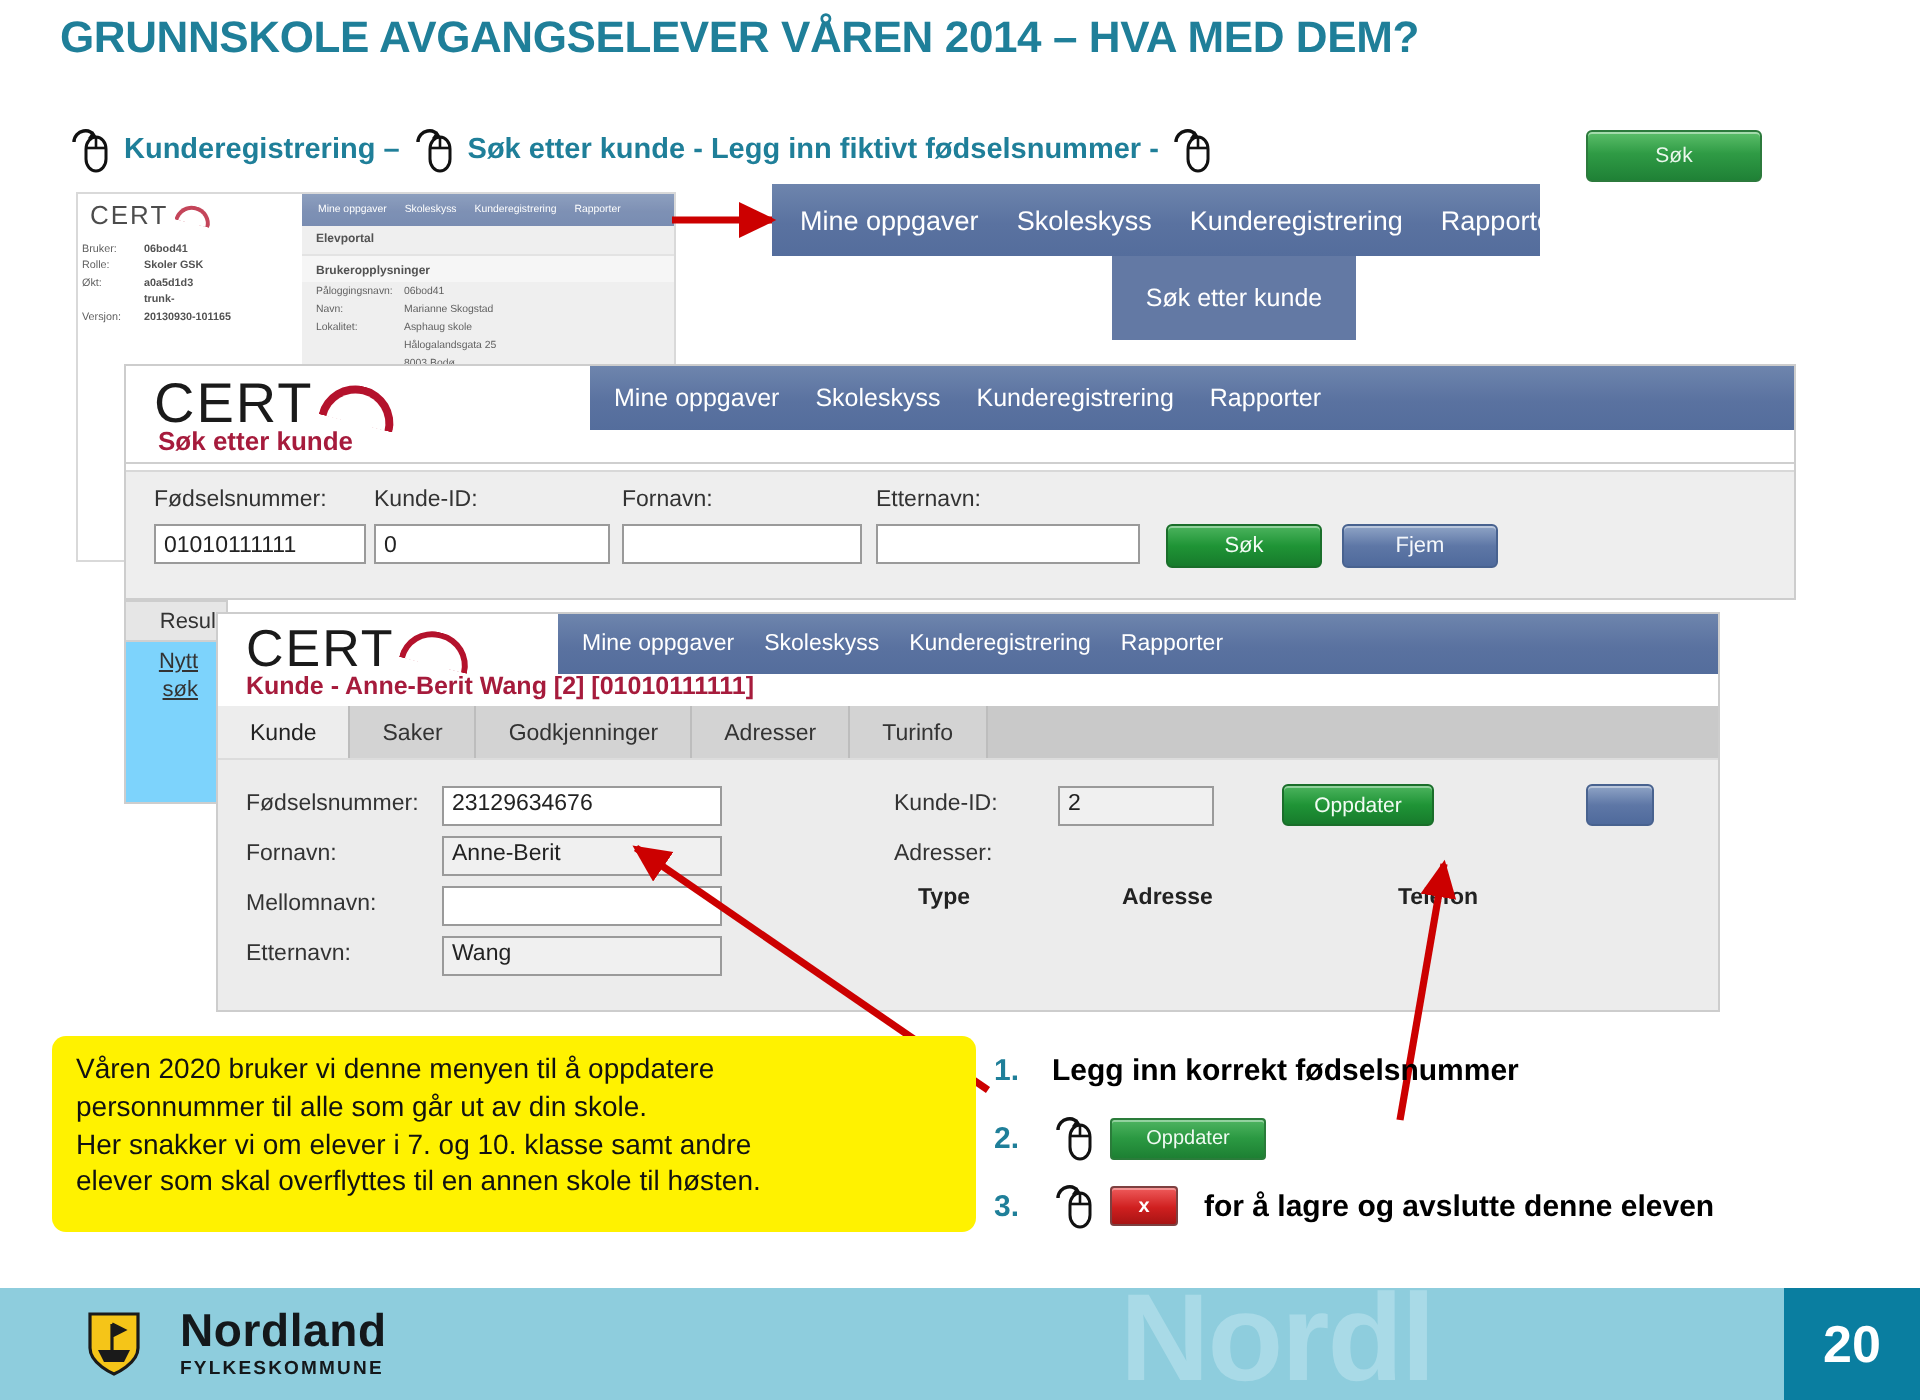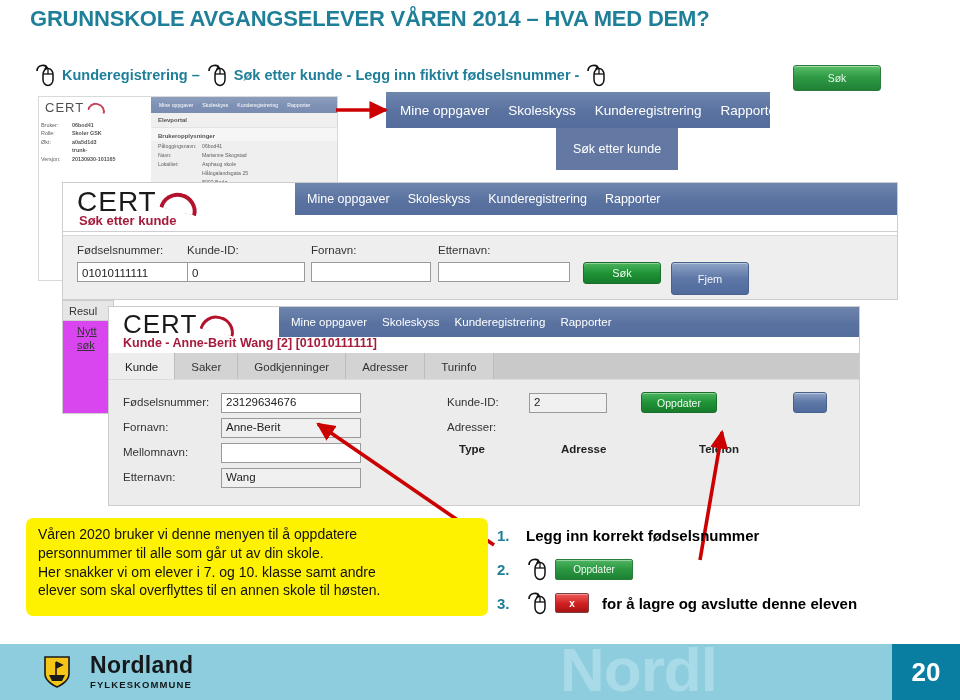--- a/index.html
+++ b/index.html
@@ -168,23 +168,23 @@
     border-radius: 3px;
     background: linear-gradient(#8fa4c6, #5e77a6 50%, #4f6a9c);
     border: 1px solid #48628f;
     color: #f4f7fb;
     display:flex; align-items:center; justify-content:center;
     box-shadow: inset 0 1px 0 rgba(255,255,255,.4);
   }
 
   
   #stub {
-    position: absolute; left: 62px; top: 300px; width: 52px; height: 114px;
-    background: #d946ef; border: 1px solid #cdcdcd;
-    font-size: 11px; color: #333;
+    position: absolute; left: 62px; top: 300px; width: 52px; height: 102px;
+    background: #7dd3fc; border: 1px solid #cdcdcd;
+    font-size: 11px; color: #333; text-align: right;
   }
   #stub .stub-tab { padding: 4px 5px 3px 6px; border-bottom: 1px solid #cfcfcf; background:#e6e6e6; }
   #stub .stub-txt { padding: 4px 14px; line-height: 1.25; text-decoration: underline; }
 
   
   #shot3 {
     left: 108px; top: 306px; width: 752px; height: 200px;
     border: 1px solid #cdcdcd;
     background: #fff;
   }
@@ -417,27 +417,27 @@
       </div>
       <div class="s2-title">Søk etter kunde</div>
     </div>
     <div class="s2-sep"></div>
     <div class="s2-form">
       <div class="lbl" style="left:14px;  top:8px;">Fødselsnummer:</div>
       <div class="lbl" style="left:124px; top:8px;">Kunde-ID:</div>
       <div class="lbl" style="left:248px; top:8px;">Fornavn:</div>
       <div class="lbl" style="left:375px; top:8px;">Etternavn:</div>
 
-      <div class="inp" style="left:14px;  top:26px; width:118px;">01010111111</div>
+      <div class="inp" style="left:14px;  top:26px; width:106px;">01010111111</div>
       <div class="inp" style="left:124px; top:26px; width:118px;">0</div>
       <div class="inp" style="left:248px; top:26px; width:120px;"></div>
       <div class="inp" style="left:375px; top:26px; width:132px;"></div>
 
       <div class="btn-green" style="position:absolute; left:520px; top:26px; width:78px; height:22px; font-size:11px;">Søk</div>
-      <div class="btn-blue" style="position:absolute; left:608px; top:26px; width:78px; height:33px; font-size:11px;">Fjem</div>
+      <div class="btn-blue" style="position:absolute; left:608px; top:26px; width:78px; height:22px; font-size:11px;">Fjem</div>
     </div>
   </div>
 
   <div id="stub">
     <div class="stub-tab">Resul</div>
     <div class="stub-txt">Nytt søk</div>
   </div>
 
   <div class="shot" id="shot3">
     <div class="s3-top">

